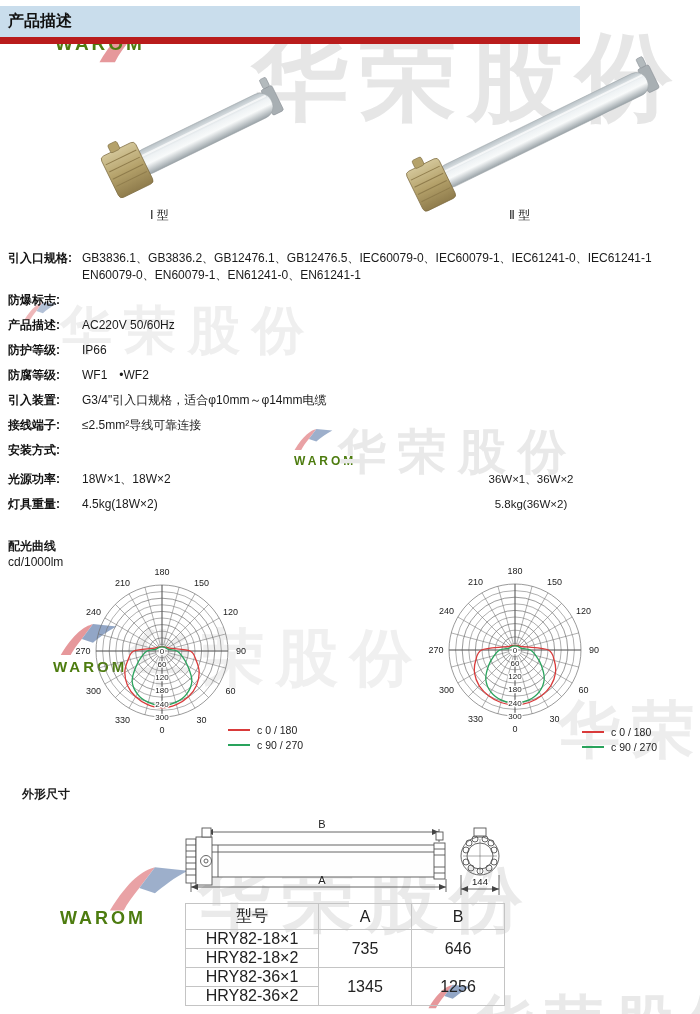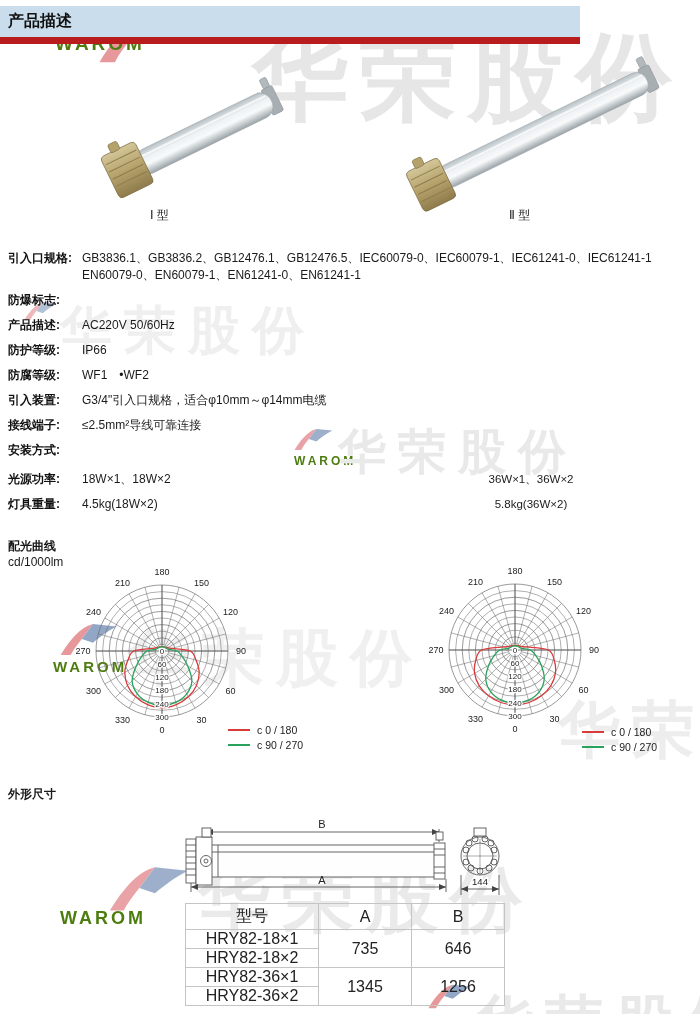--- a/index.html
+++ b/index.html
@@ -36,21 +36,21 @@
   
   .photometry-title{position:absolute;left:8px;top:538px;font-size:12px;font-weight:bold;z-index:2;}
   .photometry-unit{position:absolute;left:8px;top:555px;font-size:12px;z-index:2;}
   .chart-svg{position:absolute;z-index:2;}
   .legend{position:absolute;z-index:2;}
   .legend-row{display:flex;align-items:center;height:15px;}
   .legend-swatch{width:22px;height:2px;margin-right:7px;}
   .legend-label{font-size:10.5px;color:#222;}
 
   
-  .outline-title{position:absolute;left:8px;top:786px;font-size:12px;font-weight:bold;z-index:2;}
+  .outline-title{position:absolute;left:22px;top:786px;font-size:12px;font-weight:bold;z-index:2;}
   .outline-svg{position:absolute;left:178px;top:815px;z-index:2;}
 
   
   table.size{position:absolute;left:185px;top:903px;border-collapse:collapse;z-index:2;
              font-size:16px;color:#222;}
   table.size th,table.size td{border:1px solid #c4c4c4;text-align:center;font-weight:normal;}
   table.size th{height:23px;width:130px;}
   table.size th.narrow,table.size td.num{width:88px;}
   table.size td{height:17px;padding:0 2px;}
 </style>

